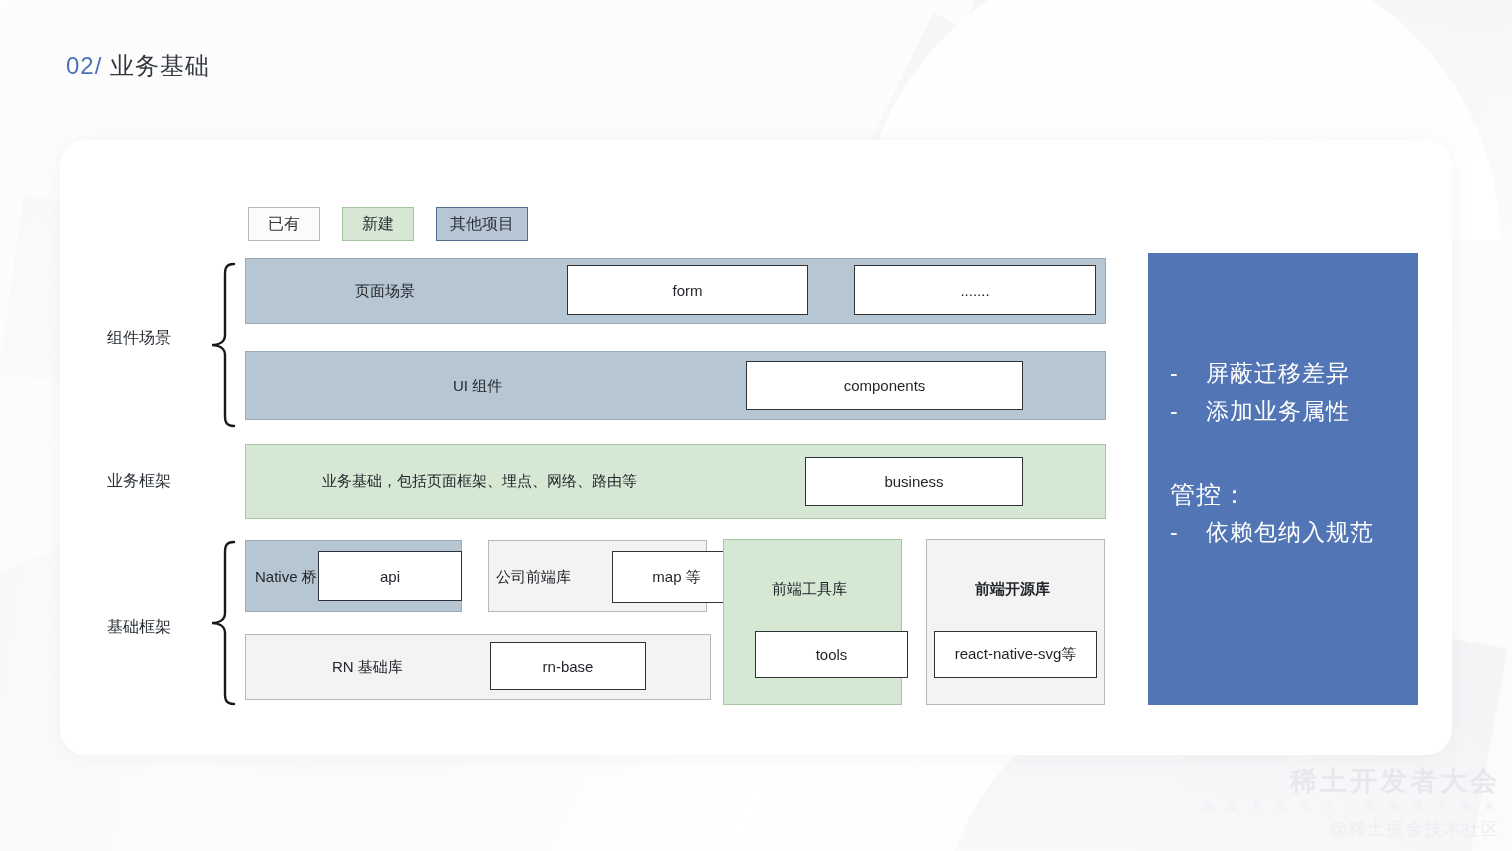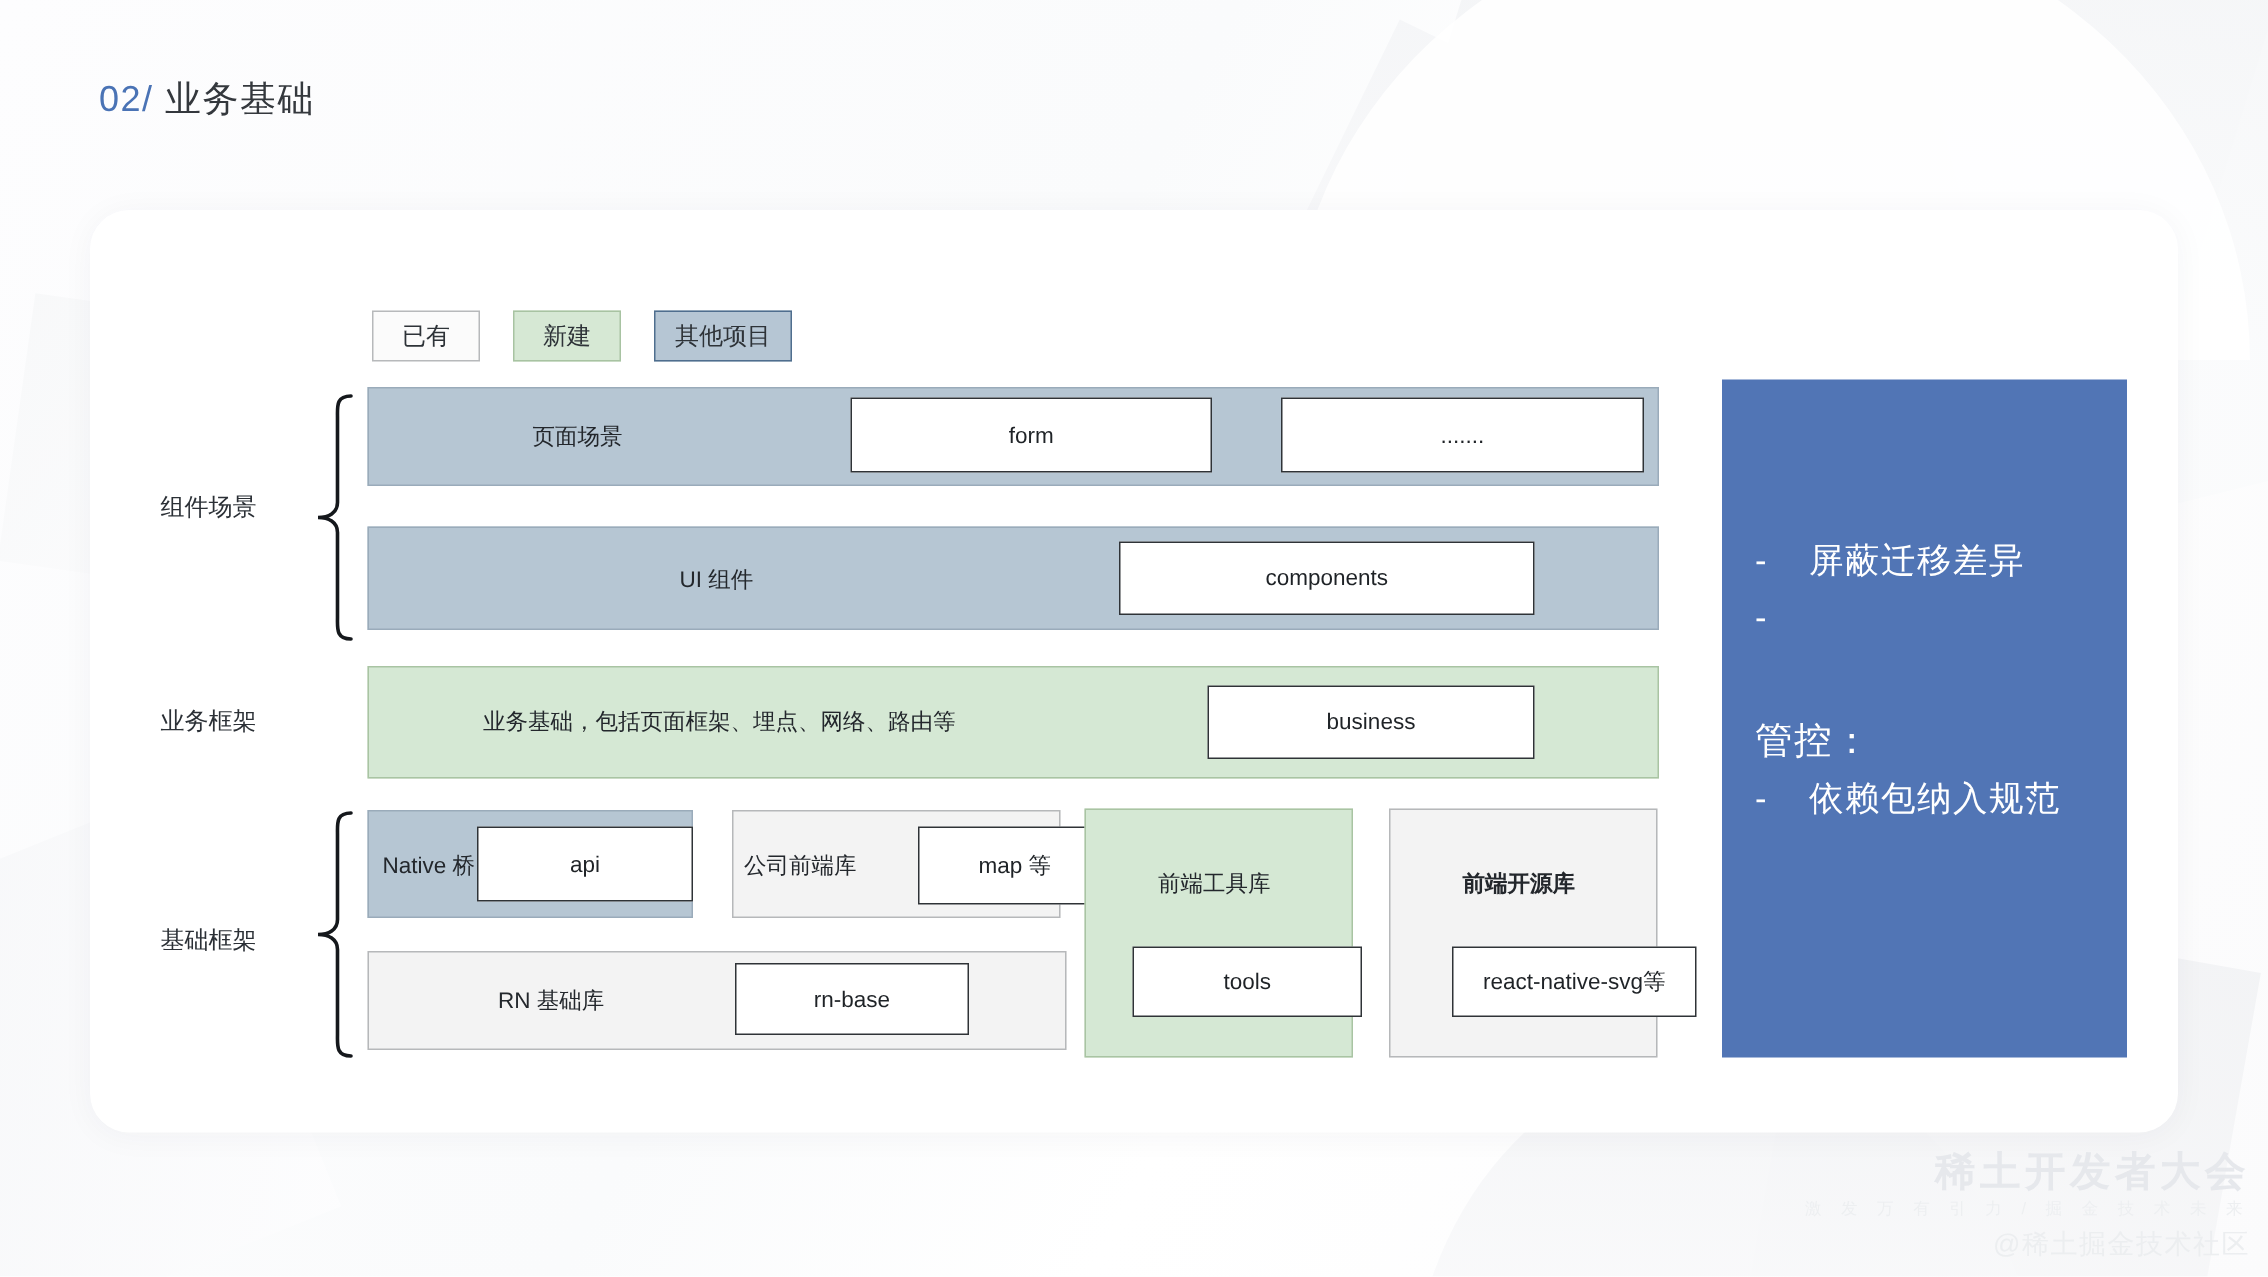--- a/index.html
+++ b/index.html
@@ -201,21 +201,21 @@
   #title-rnbase     { left: 332px; top: 658px; }
 
   
   #box-form       { left: 567px;  top: 265px; width: 241px; height: 50px; }
   #box-dots       { left: 854px;  top: 265px; width: 242px; height: 50px; }
   #box-components { left: 746px;  top: 361px; width: 277px; height: 49px; }
   #box-business   { left: 805px;  top: 457px; width: 218px; height: 49px; }
   #box-api        { left: 318px;  top: 551px; width: 144px; height: 50px; }
   #box-map        { left: 612px;  top: 551px; width: 129px; height: 52px; }
   #box-tools      { left: 736px;  top: 631px; width: 153px; height: 47px; margin-left: 19px; }
-  #box-rnsvg      { left: 934px;  top: 631px; width: 163px; height: 47px; margin-left: 34px; }
+  #box-rnsvg      { left: 934px;  top: 631px; width: 163px; height: 47px; }
   #box-rnbase     { left: 490px;  top: 642px; width: 156px; height: 48px; }
 
   
   #right-panel {
     position: absolute;
     left: 1148px;
     top: 253px;
     width: 270px;
     height: 452px;
     background: #5175b5;
@@ -352,20 +352,21 @@
 <div class="inner-box" id="box-rnbase">rn-base</div>
 
 <div id="right-panel">
   <div class="panel-group" id="panel-group-1">
     <div class="panel-item">
       <span class="panel-dash">-</span>
       <span>屏蔽迁移差异</span>
     </div>
     <div class="panel-item">
       <span class="panel-dash">-</span>
+      <span>添加业务属性</span>
     </div>
   </div>
   <div class="panel-group" id="panel-group-2">
     <div class="panel-heading">管控：</div>
     <div class="panel-item">
       <span class="panel-dash">-</span>
       <span>依赖包纳入规范</span>
     </div>
   </div>
 </div>

